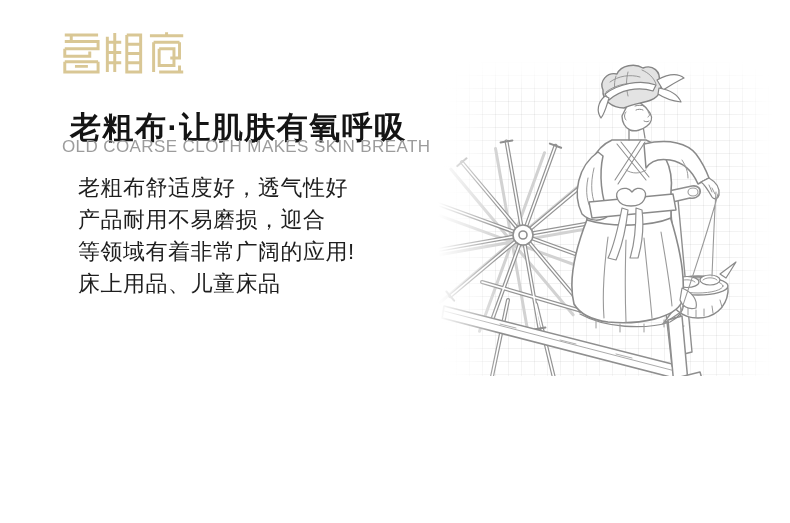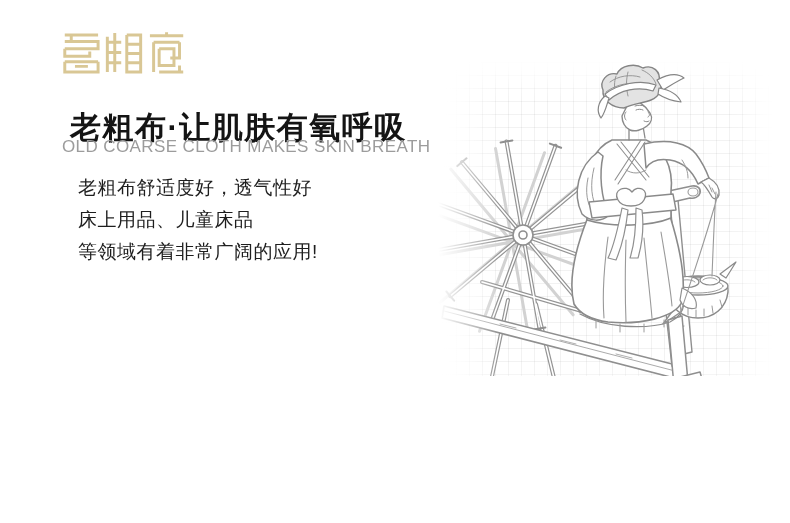--- a/index.html
+++ b/index.html
@@ -11,21 +11,21 @@
   .logo{position:absolute;left:62px;top:30px;width:124px;height:45px;}
   .title{
     position:absolute;left:70px;top:86px;font-size:31px;font-weight:700;
     color:#141414;letter-spacing:1.5px;white-space:nowrap;
   }
   .subtitle{
     position:absolute;left:62px;top:137px;font-size:17px;font-weight:400;
     color:#9c9c9c;letter-spacing:0.4px;white-space:nowrap;
   }
   .bodytext{
-    position:absolute;left:78px;top:172px;width:360px;font-size:19px;
+    position:absolute;left:78px;top:172px;width:360px;font-size:22px;
     color:#1e1e1e;line-height:32px;letter-spacing:0.5px;
   }
   .bodytext div{white-space:nowrap;}
   .illus{
     position:absolute;left:430px;top:52px;width:352px;height:362px;
     background-image:
       repeating-linear-gradient(0deg, rgba(0,0,0,0.05) 0, rgba(0,0,0,0.05) 1px, transparent 1px, transparent 13px),
       repeating-linear-gradient(90deg, rgba(0,0,0,0.05) 0, rgba(0,0,0,0.05) 1px, transparent 1px, transparent 13px);
   }
   .illus::after{
@@ -56,22 +56,23 @@
         <path d="M3 6 H39 M21 2 V6 M7 13 H35 M7 13 V45 M35 13 V30 H25 M13 20 H29 V38 H13 V20 M13 45 H39 M35 38 V45"></path>
       </g>
     </svg>
   </div>
 
   <h1 class="title">老粗布·让肌肤有氧呼吸</h1>
   <div class="subtitle">OLD COARSE CLOTH MAKES SKIN BREATHE</div>
 
   <div class="bodytext">
     <div>老粗布舒适度好，透气性好</div>
+    <div>产品耐用不易磨损，迎合</div>
+    <div>等领域有着非常广阔的应用!</div>
     <div>床上用品、儿童床品</div>
-    <div>等领域有着非常广阔的应用!</div>
   </div>
 
   <div class="illus">
     <svg viewBox="0 0 352 362" width="352" height="362" fill="none" stroke-linecap="round" stroke-linejoin="round">
 
       <g transform="translate(-11,7)" stroke="#d2d2d2" stroke-width="3">
         <path d="M186.6 166.5 L-0.6 199.5 M165.8 121.9 L20.2 244.1 M125.5 93.7 L60.5 272.3 M76.5 89.4 L109.5 276.6 M31.9 110.2 L154.1 255.8 M3.7 150.5 L182.3 215.5"></path>
       </g>
 
       <g stroke="#949494" stroke-width="4">

